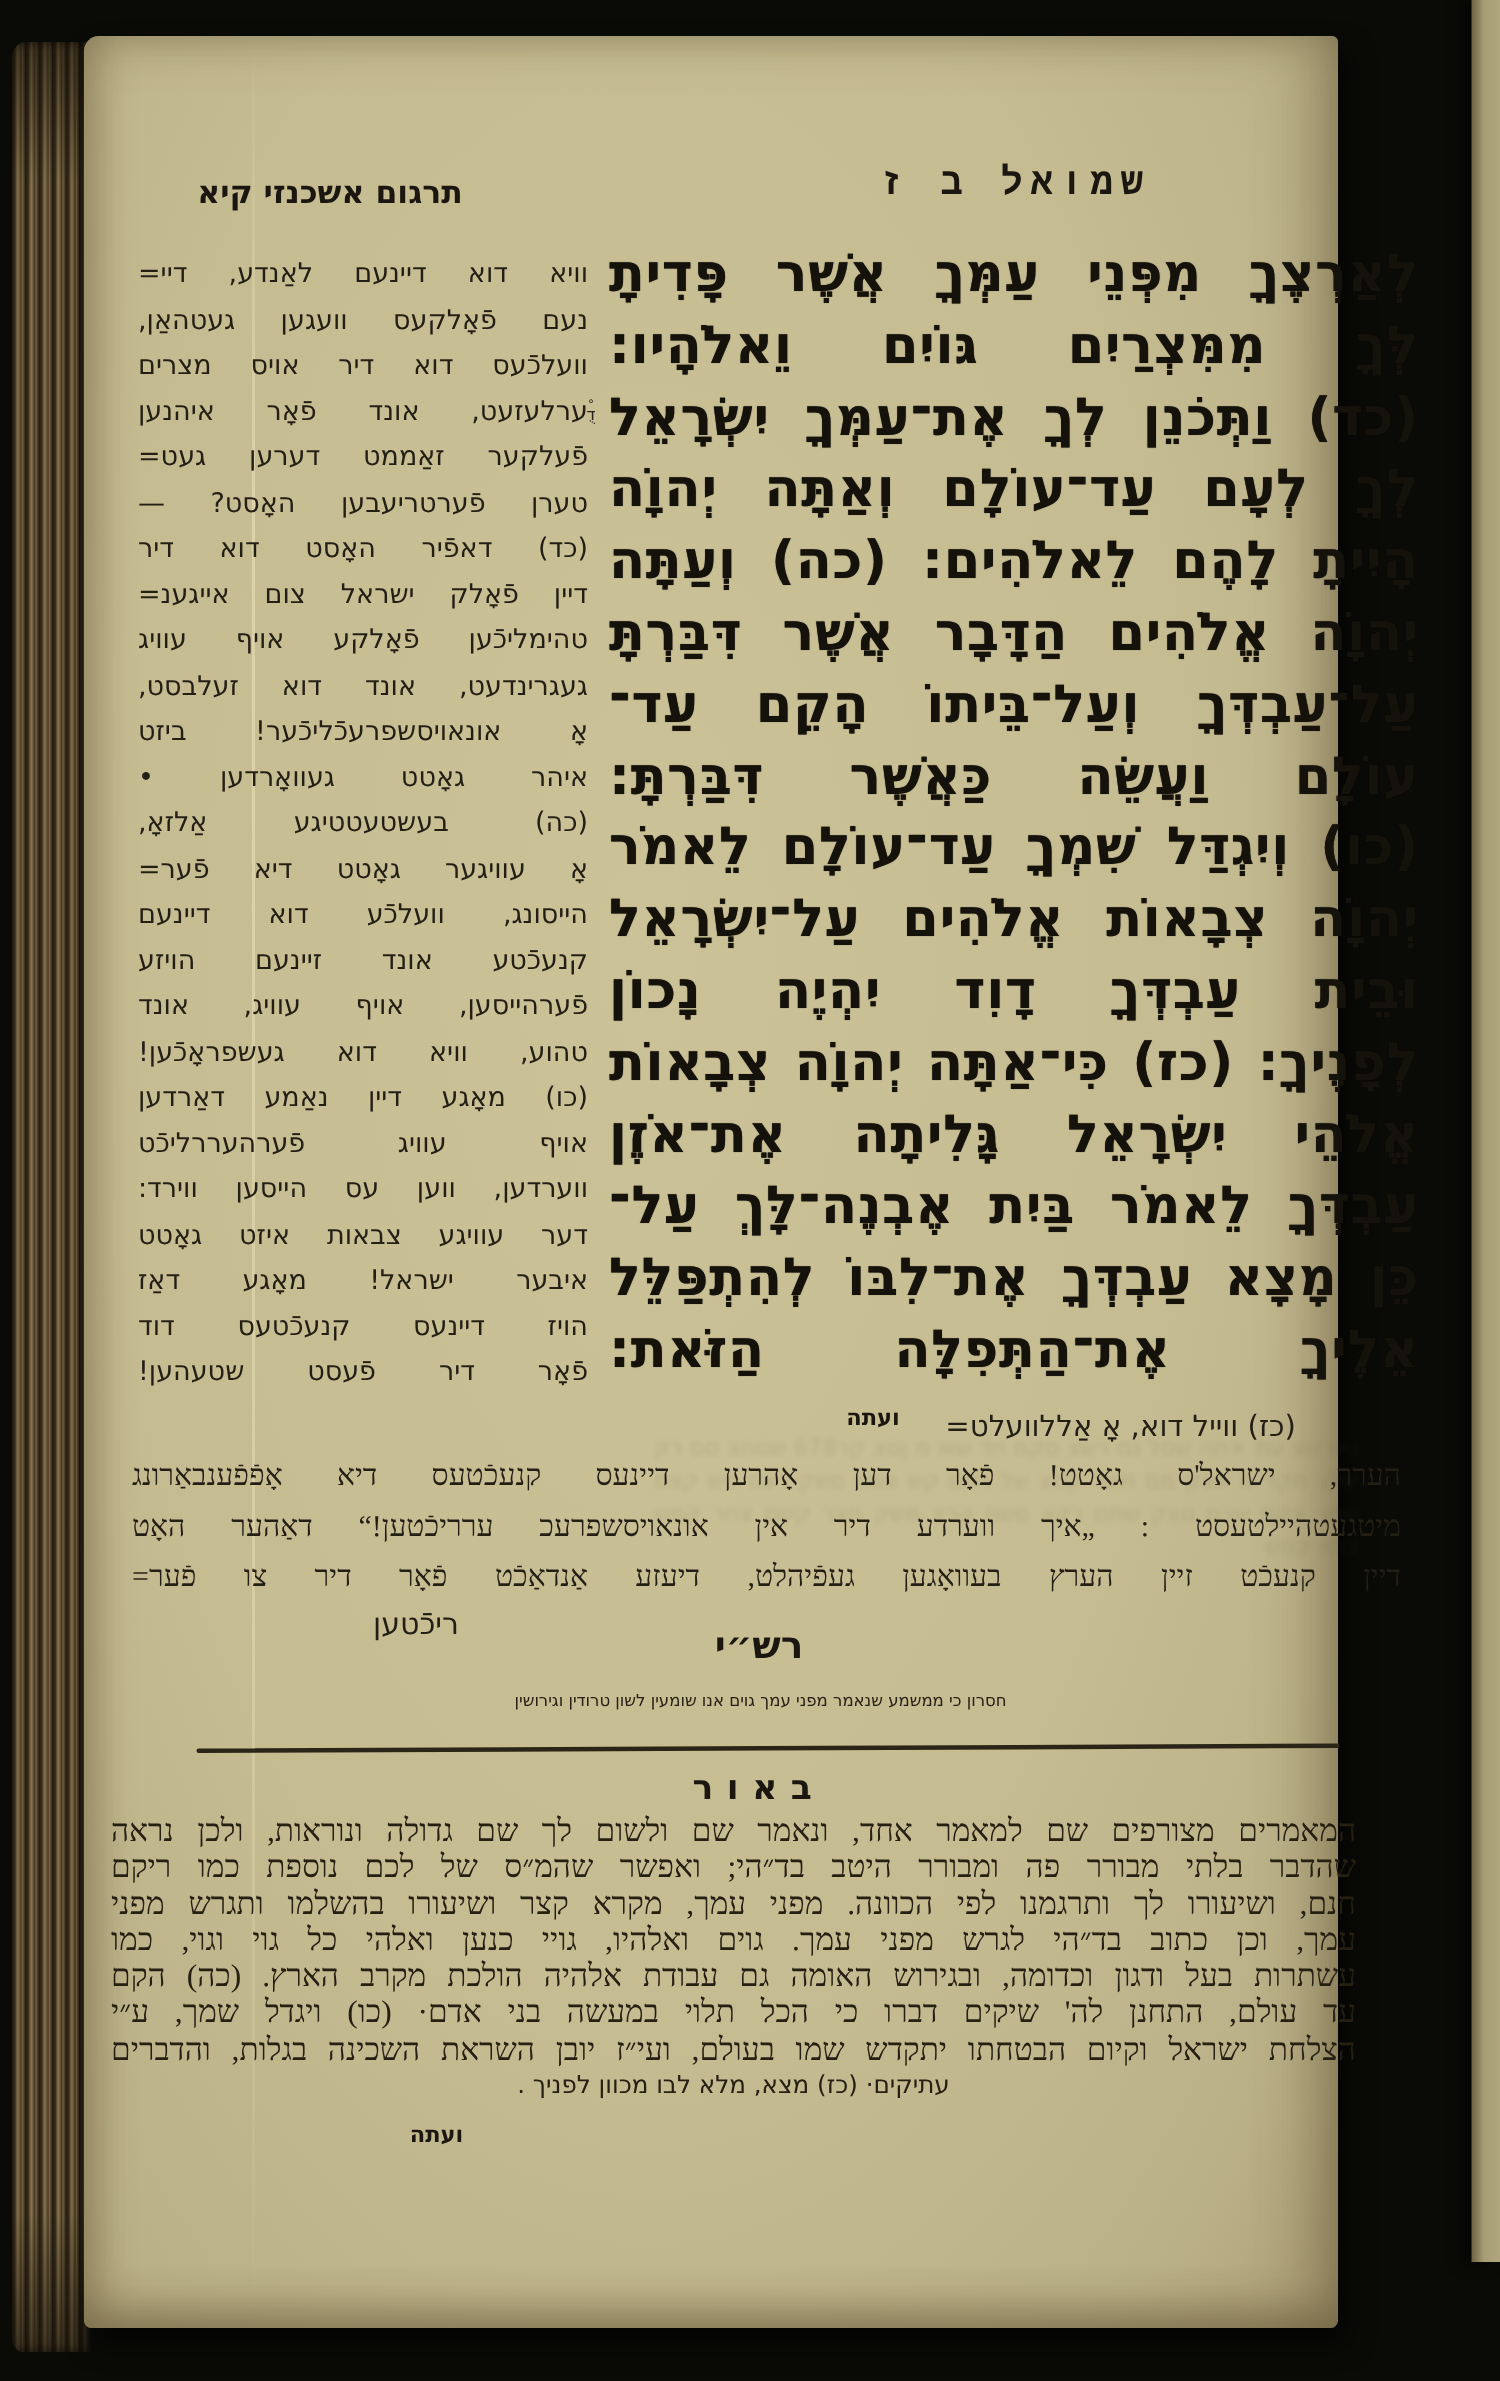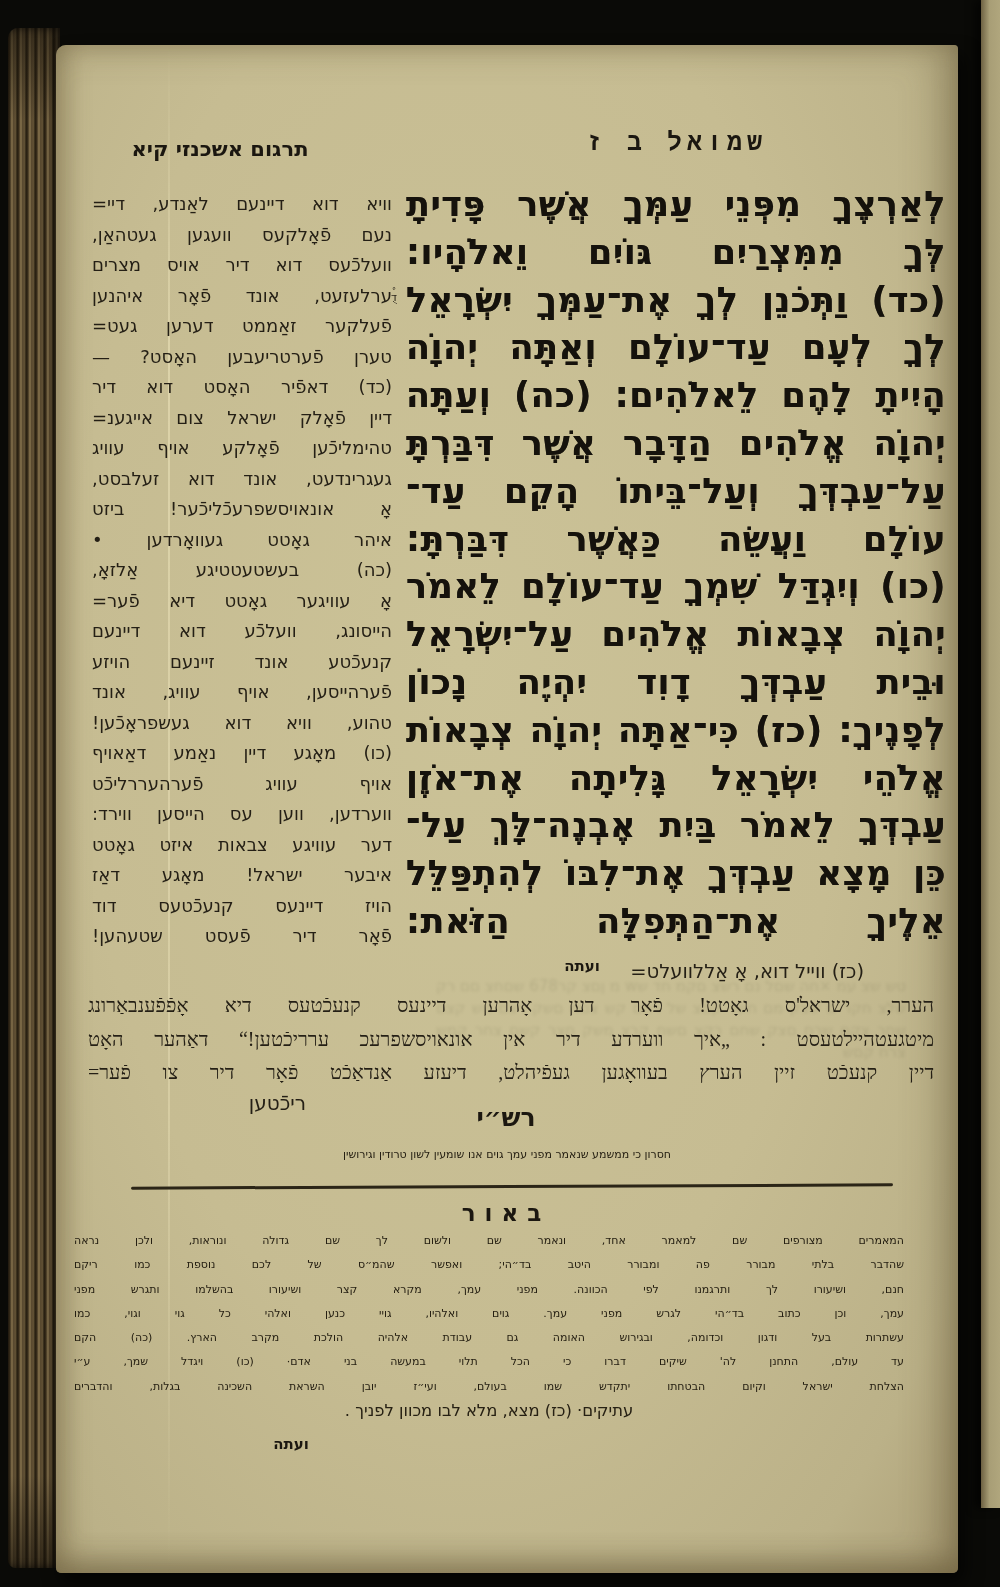--- a/index.html
+++ b/index.html
@@ -15,32 +15,31 @@
     position:absolute;left:8px;top:28px;width:52px;height:1540px;
     background:
       linear-gradient(180deg, rgba(20,15,8,.55) 0%, rgba(0,0,0,0) 6%, rgba(0,0,0,0) 94%, rgba(20,15,8,.6) 100%),
       repeating-linear-gradient(90deg,
         #241c10 0px,#3a2f1c 2px,#6b5a3c 3px,#87744e 4px,#4a3c26 6px,#705e3e 7px,#2c2414 9px);
     border-radius:10px 0 0 8px;
     box-shadow:-4px 0 8px rgba(0,0,0,.7) inset;
   }
   
   .page{
-    position:absolute;left:56px;top:24px;width:902px;height:1528px;
+    position:absolute;left:56px;top:24px;width:836px;height:1528px;
     background:
       radial-gradient(ellipse at 45% 40%, #cbc297 0%, #c6bc92 55%, #bbb188 85%, #ac9f77 100%);
     border-radius:10px 4px 5px 5px;
     box-shadow:
       inset -20px 0 38px rgba(80,66,38,.30),
       inset 0 -14px 26px rgba(80,66,38,.30),
       inset 14px 0 22px rgba(110,95,60,.25),
       6px 10px 18px rgba(0,0,0,.65);
     direction:rtl;
     color:#1b1710;
-    margin-top:21px;
   }
   .crease{
     position:absolute;left:112px;top:0;width:2px;height:100%;
     background:linear-gradient(180deg,rgba(235,226,185,.0),rgba(238,229,188,.55) 20%,rgba(238,229,188,.4) 70%,rgba(235,226,185,.0));
     filter:blur(.4px);
   }
   
   .facing-page{
     position:absolute;left:981px;top:0px;width:19px;height:1508px;
     background:linear-gradient(90deg,#6e6243 0%,#a89e76 45%,#b0a67d 100%);
@@ -95,21 +94,21 @@
       <div class="jline">טהימליכֿען פֿאָלקע אויף עוויג</div>
       <div class="jline">געגרינדעט, אונד דוא זעלבסט,</div>
       <div class="jline">אָ אונאויסשפרעכֿליכֿער! ביזט</div>
       <div class="jline">איהר גאָטט געוואָרדען •</div>
       <div class="jline">(כה) בעשטעטטיגע אַלזאָ,</div>
       <div class="jline">אָ עוויגער גאָטט דיא פֿער=</div>
       <div class="jline">הייסונג, וועלכֿע דוא דיינעם</div>
       <div class="jline">קנעכֿטע אונד זיינעם הויזע</div>
       <div class="jline">פֿערהייסען, אויף עוויג, אונד</div>
       <div class="jline">טהוע, וויא דוא געשפראָכֿען!</div>
-      <div class="jline">(כו) מאָגע דיין נאַמע דאַאויף</div>
+      <div class="jline">(כו) מאָגע דיין נאַמע דאַרדען</div>
       <div class="jline">אויף עוויג פֿערהעררליכֿט</div>
       <div class="jline">ווערדען, ווען עס הייסען ווירד:</div>
       <div class="jline">דער עוויגע צבאות איזט גאָטט</div>
       <div class="jline">איבער ישראל! מאָגע דאַז</div>
       <div class="jline">הויז דיינעס קנעכֿטעס דוד</div>
       <div class="jline">פֿאָר דיר פֿעסט שטעהען!</div>
     </div>
 
     <div class="abs scripture" style="left:350px;top:136px;width:540px;font-size:35px;line-height:47.8px;">
       <div class="jline">לְאַרְצֶךָ מִפְּנֵי עַמְּךָ אֲשֶׁר פָּדִיתָ</div>
@@ -139,21 +138,21 @@
       <div class="jline">דיין קנעכֿט זיין הערץ בעוואָגען געפֿיהלט, דיעזע אַנדאַכֿט פֿאָר דיר צו פֿער=</div>
     </div>
     <div class="abs smalltext" style="left:130px;top:1046px;width:120px;font-size:20px;">ריכֿטען</div>
 
     <div class="abs center" style="left:360px;top:1058px;width:180px;font-size:25px;font-weight:bold;">רש״י</div>
     <div class="abs center" style="left:95px;top:1103px;width:712px;font-size:11px;color:#262013;">חסרון כי ממשמע שנאמר מפני עמך גוים אנו שומעין לשון טרודין וגירושין</div>
 
     <div class="abs divider" style="left:75px;top:1140px;width:762px;height:3px;"></div>
 
     <div class="abs center" style="left:355px;top:1155px;width:190px;font-size:23px;font-weight:bold;letter-spacing:9px;">באור</div>
-    <div class="abs" style="left:18px;top:1184px;width:830px;font-size:11px;line-height:24.3px;color:#262013;">
+    <div class="abs" style="left:18px;top:1184px;width:830px;font-size:21px;line-height:24.3px;color:#262013;font-family:Liberation Serif, serif;">
       <div class="jline">המאמרים מצורפים שם למאמר אחד, ונאמר שם ולשום לך שם גדולה ונוראות, ולכן נראה</div>
       <div class="jline">שהדבר בלתי מבורר פה ומבורר היטב בד״הי; ואפשר שהמ״ס של לכם נוספת כמו ריקם</div>
       <div class="jline">חנם, ושיעורו לך ותרגמנו לפי הכוונה. מפני עמך, מקרא קצר ושיעורו בהשלמו ותגרש מפני</div>
       <div class="jline">עמך, וכן כתוב בד״הי לגרש מפני עמך. גוים ואלהיו, גויי כנען ואלהי כל גוי וגוי, כמו</div>
       <div class="jline">עשתרות בעל ודגון וכדומה, ובגירוש האומה גם עבודת אלהיה הולכת מקרב הארץ. (כה) הקם</div>
       <div class="jline">עד עולם, התחנן לה' שיקים דברו כי הכל תלוי במעשה בני אדם· (כו) ויגדל שמך, ע״י</div>
       <div class="jline">הצלחת ישראל וקיום הבטחתו יתקדש שמו בעולם, ועי״ז יובן השראת השכינה בגלות, והדברים</div>
     </div>
     <div class="abs center" style="left:18px;top:1356px;width:830px;font-size:16.4px;color:#262013;">עתיקים· (כז) מצא, מלא לבו מכוון לפניך .</div>
 

